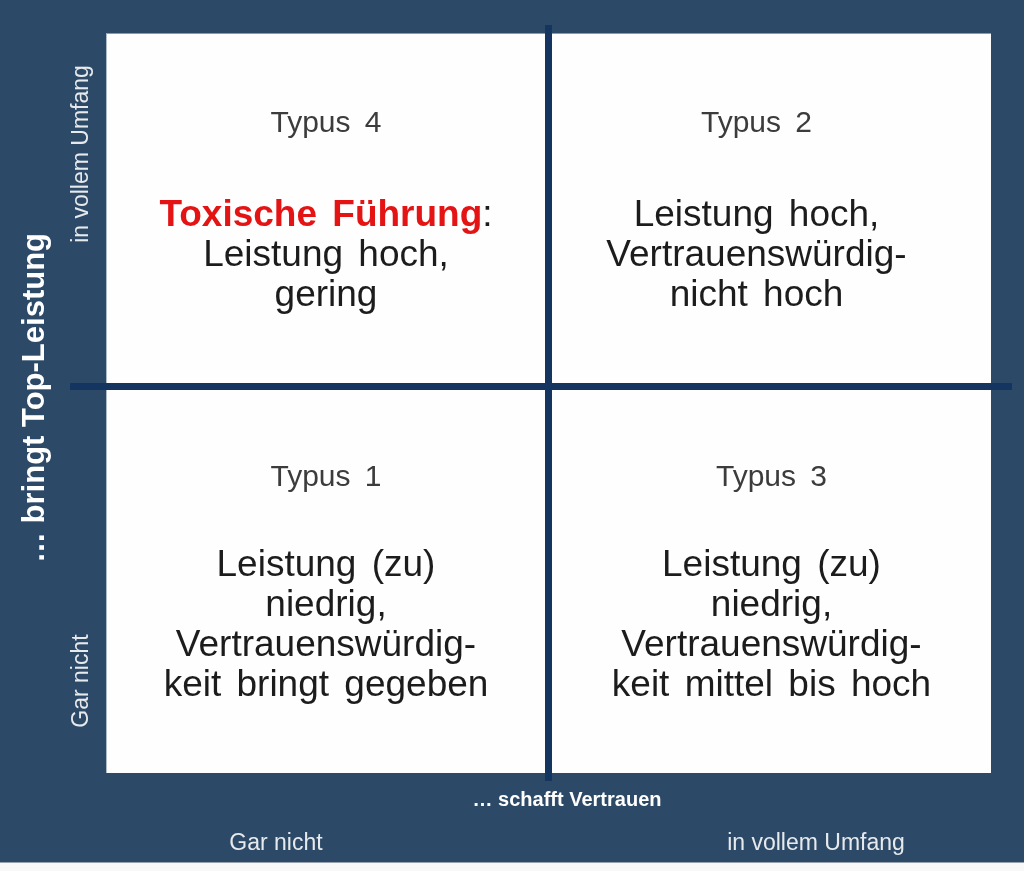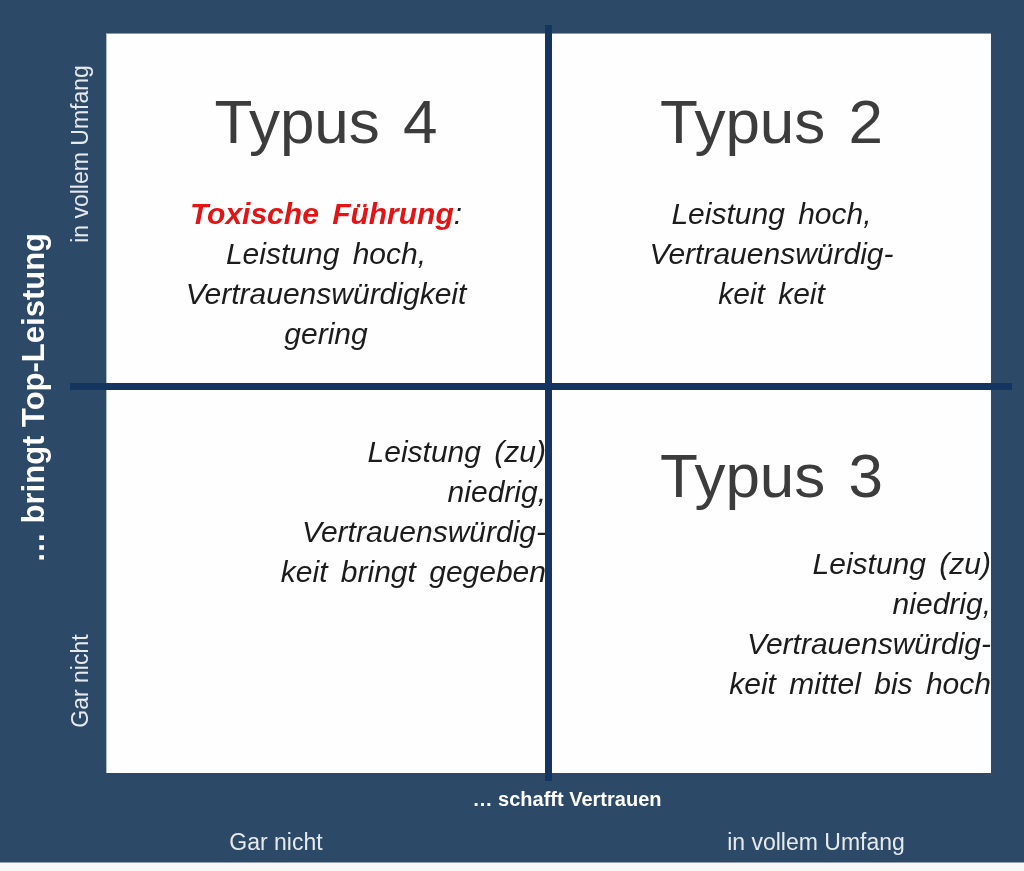--- a/index.html
+++ b/index.html
@@ -40,42 +40,41 @@
     position: absolute; left: 70px; top: 383px;
     width: 942px; height: 7px;
     background: var(--axis_line, #14355F);
   }
   
   .q {
     position: absolute;
     text-align: center;
   }
   .q-tl { left: 106px; top: 33px;  width: 440px; height: 350px; }
-  .q-tr { left: 552px; top: 33px;  width: 439px; height: 350px; }
+  .q-tr { left: 537px; top: 33px;  width: 439px; height: 350px; }
   .q-bl { left: 106px; top: 390px; width: 440px; height: 383px; }
   .q-br { left: 552px; top: 390px; width: 439px; height: 481px; }
 
   .q-title {
-    font-size: 62px;
+    font-size: 30px;
     line-height: 52px;
     color: var(--quadrant_title, #3C3C3C);
     word-spacing: 6px;
   }
   .q-tl .q-title, .q-tr .q-title { margin-top: 63px; }
   .q-bl .q-title, .q-br .q-title { margin-top: 60px; }
 
   .q-body {
-    font-size: 30px;
+    font-size: 37px;
     line-height: 40px;
     color: var(--body_text, #1C1C1C);
     word-spacing: 5px;
-    font-style: italic;
   }
   .q-tl .q-body, .q-tr .q-body { margin-top: 46px; }
-  .q-bl .q-body, .q-br .q-body { margin-top: 42px; text-align: right; }
+  .q-bl .q-body, .q-br .q-body { margin-top: 42px; }
 
   .q-line { display: block; }
   .red-highlight {
     color: var(--highlight_red, #E41414);
     font-weight: bold;
   }
   
   .y-title {
     position: absolute; left: 34px; top: 398px;
     transform: translate(-50%, -50%) rotate(-90deg);
@@ -125,35 +124,35 @@
 
 <div class="stage">
 
   <div class="panel"></div>
 
   <div class="q q-tl">
     <div class="q-title">Typus 4</div>
     <div class="q-body">
       <span class="q-line"><span class="red-highlight">Toxische Führung</span><span>:</span></span>
       <span class="q-line">Leistung hoch,</span>
-      <span class="q-line">Vertrauenswürdigkeit</span>
       <span class="q-line">gering</span>
     </div>
   </div>
 
   <div class="q q-tr">
     <div class="q-title">Typus 2</div>
     <div class="q-body">
       <span class="q-line">Leistung hoch,</span>
       <span class="q-line">Vertrauenswürdig-</span>
-      <span class="q-line">keit keit</span>
+      <span class="q-line">nicht hoch</span>
     </div>
   </div>
 
   <div class="q q-bl">
+    <div class="q-title">Typus 1</div>
     <div class="q-body">
       <span class="q-line">Leistung (zu)</span>
       <span class="q-line">niedrig,</span>
       <span class="q-line">Vertrauenswürdig-</span>
       <span class="q-line">keit bringt gegeben</span>
     </div>
   </div>
 
   <div class="q q-br">
     <div class="q-title">Typus 3</div>

